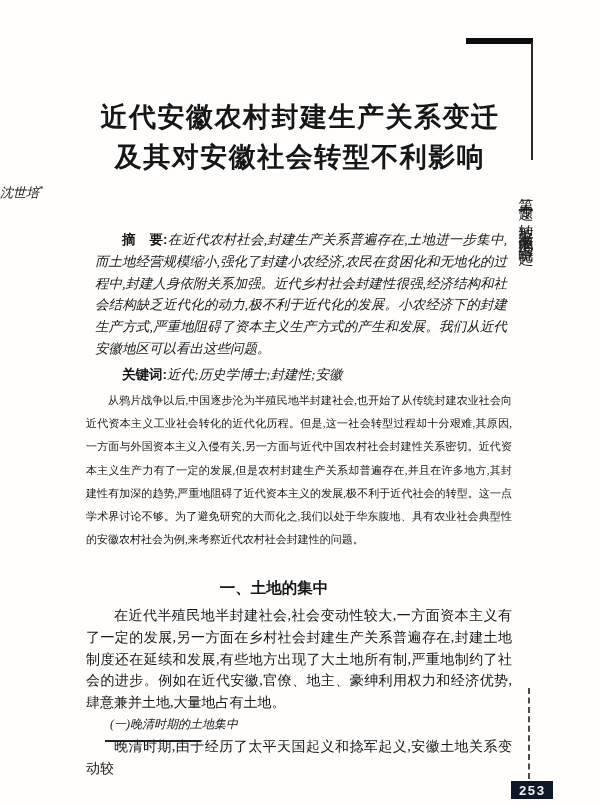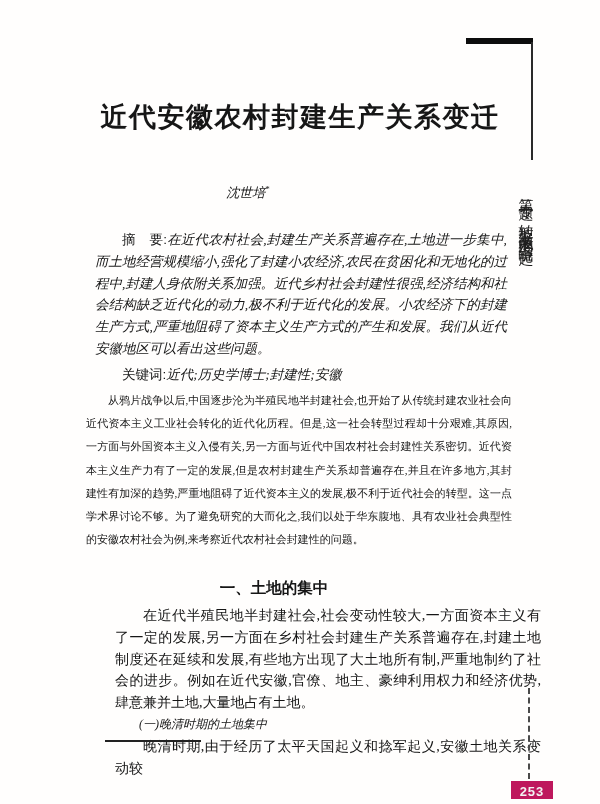--- a/index.html
+++ b/index.html
@@ -41,40 +41,40 @@
     font-size: 27px;
     line-height: 40px;
     font-weight: bold;
     letter-spacing: 1.5px;
   }
   .title .tl { display: block; }
   .author {
     position: absolute;
     top: 184px; left: 0;
     width: 496px;
-    text-align: center;
+    text-align: left;
     font-size: 13px;
     font-style: italic;
   }
   .author sup { font-size: 9px; font-style: normal; }
 
   
   .abstract-block {
     position: absolute;
     left: 95px; top: 229px;
     width: 412px;
     font-size: 13.5px;
     line-height: 21.8px;
     text-align: justify;
   }
   .abstract-block p { margin: 0; text-indent: 2em; }
   .abstract-block .keywords { margin-top: 4px; }
   .label {
     font-style: normal;
-    font-weight: normal;
+    font-weight: bold;
     font-family: "Liberation Sans", "DejaVu Sans", sans-serif;
   }
   .kai { font-style: italic; }
 
   
   .body {
     font-size: 11px;
     line-height: 23.2px;
     text-align: justify;
     text-indent: 2em;
@@ -92,21 +92,20 @@
     margin: 0;
     text-align: center;
     font-size: 15.5px;
     font-weight: bold;
     font-family: "Liberation Sans", "DejaVu Sans", sans-serif;
   }
   .body2-block {
     position: absolute;
     left: 86px; top: 605px;
     width: 426px;
-    margin-left: 29px;
   }
   .body2-block .body { font-size: 14px; line-height: 21.8px; }
   .subsection {
     margin: 0;
     text-indent: 2em;
     font-style: italic;
     font-size: 12px;
     line-height: 21.8px;
   }
 
@@ -144,40 +143,41 @@
   .dashed-line {
     position: absolute;
     left: 528px; top: 688px;
     height: 91px; width: 0;
     border-left: 2px dashed #4a4a4a;
   }
   .page-number {
     position: absolute;
     left: 511px; top: 781px;
     width: 42px; height: 18px;
-    background: #be185d;
+    background: #0f172a;
     color: #f2f2f2;
     text-align: center;
     line-height: 21px;
     font-size: 13px;
     font-weight: bold;
     letter-spacing: 1px;
-    font-family: Liberation Sans, sans-serif;
+    font-family: Liberation Mono, monospace;
   }
 </style>
 </head>
 <body>
 
 <div class="page">
 
   <div class="deco-bar"></div>
   <div class="deco-vline"></div>
 
   <h1 class="title">
     <span class="tl">近代安徽农村封建生产关系变迁</span>
+    <span class="tl">及其对安徽社会转型不利影响</span>
   </h1>
 
   <div class="author">
     <span>沈世培</span><sup>*</sup>
   </div>
 
   <div class="abstract-block">
     <p class="abstract">
       <span class="label">摘　要:</span><span class="kai">在近代农村社会,封建生产关系普遍存在,土地进一步集中,而土地经营规模缩小,强化了封建小农经济,农民在贫困化和无地化的过程中,封建人身依附关系加强。近代乡村社会封建性很强,经济结构和社会结构缺乏近代化的动力,极不利于近代化的发展。小农经济下的封建生产方式,严重地阻碍了资本主义生产方式的产生和发展。我们从近代安徽地区可以看出这些问题。</span>
     </p>

